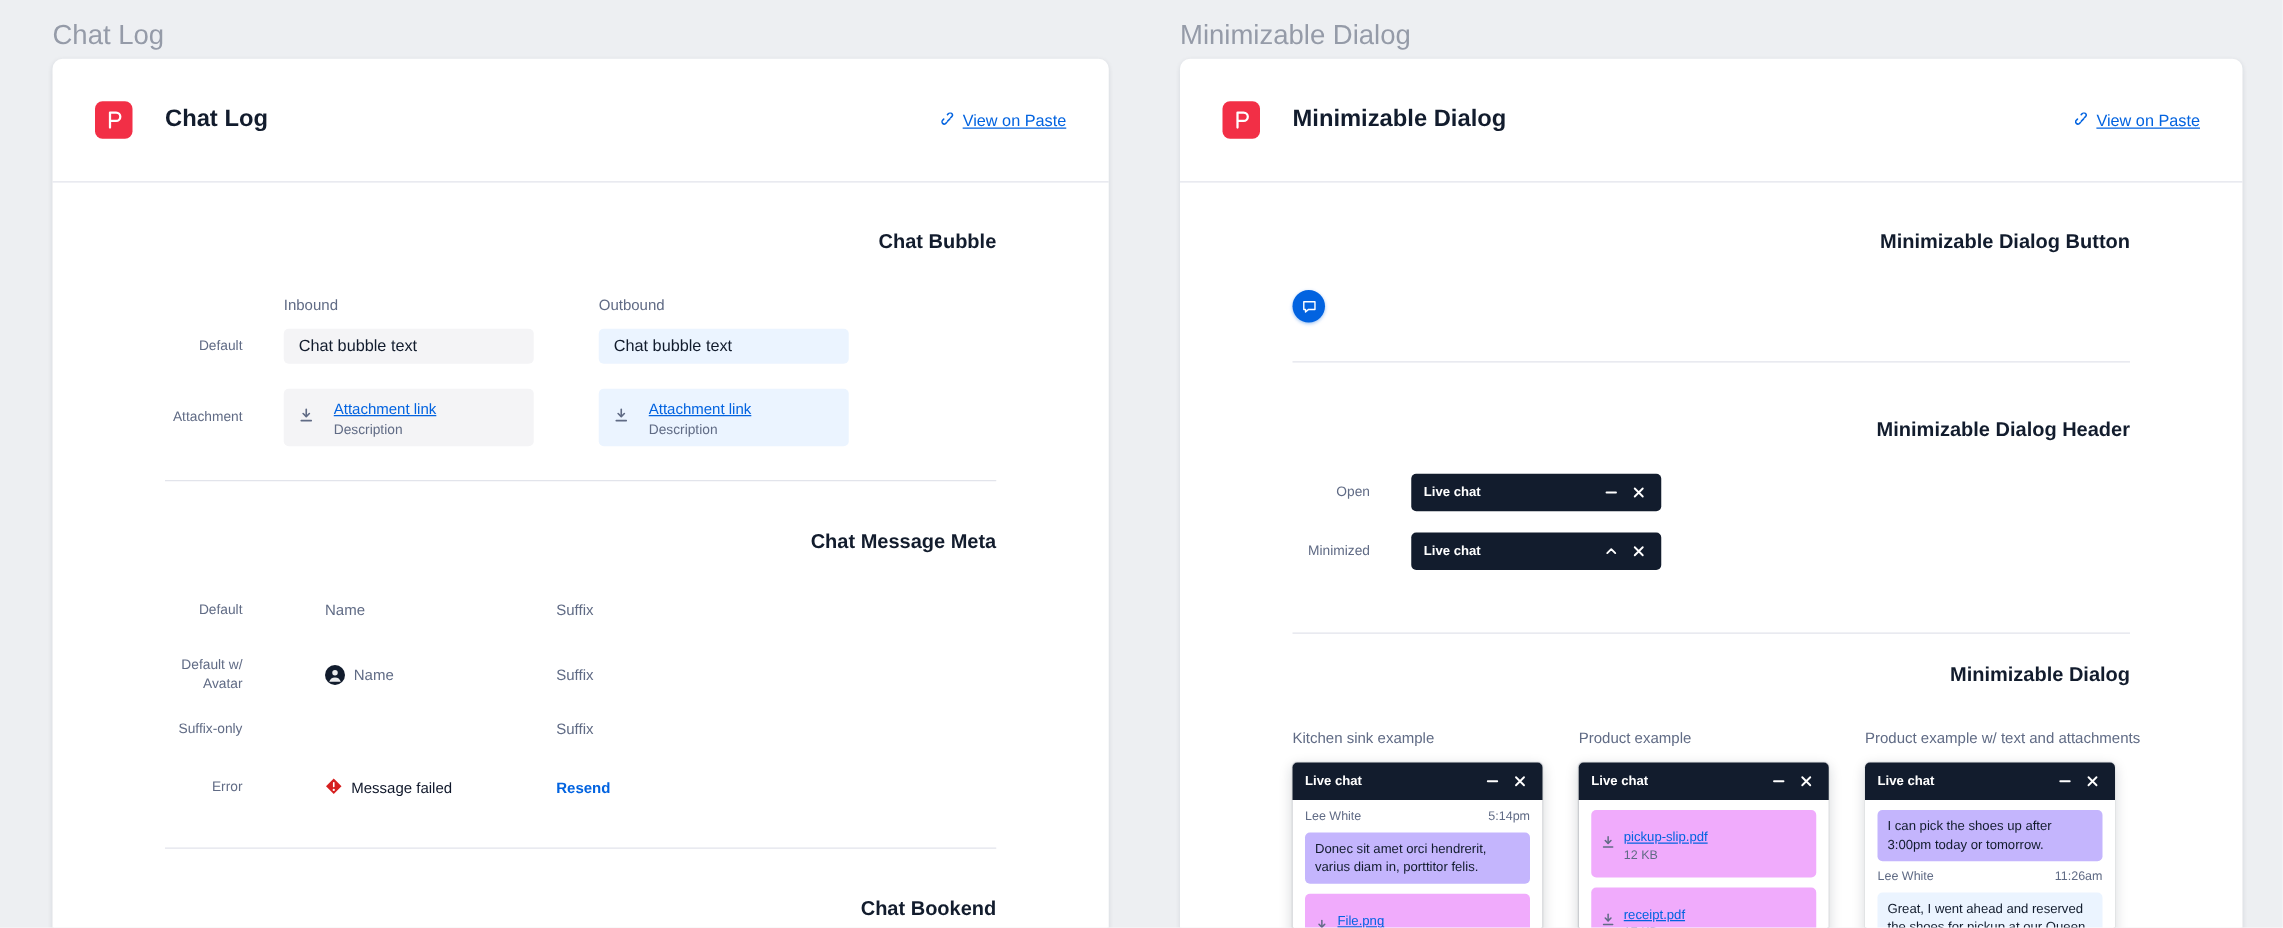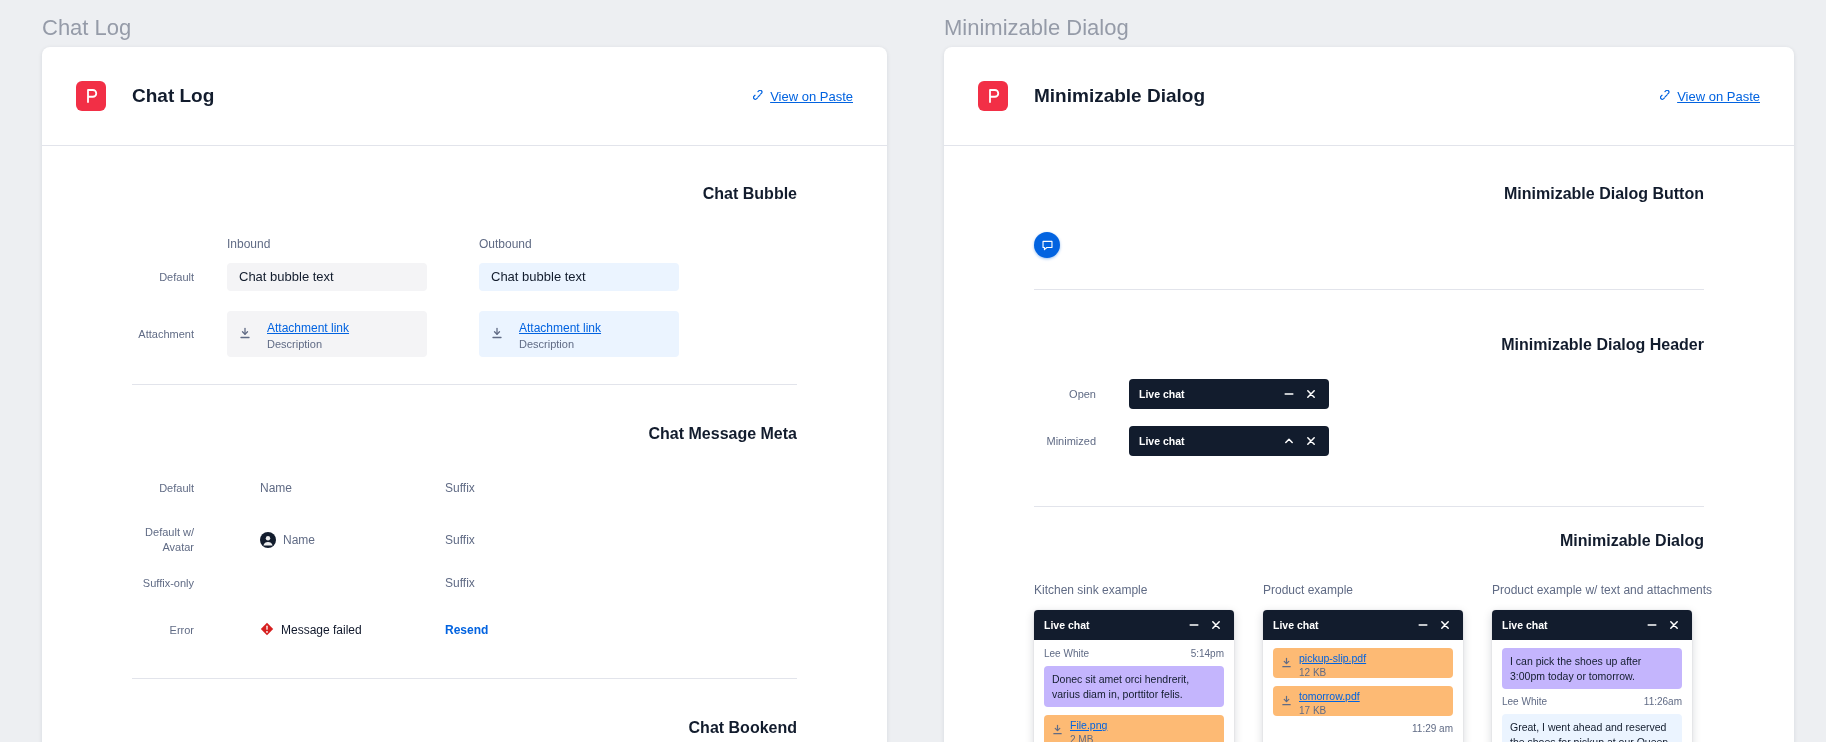--- a/index.html
+++ b/index.html
@@ -85,21 +85,21 @@
   .dialog { width:200px; height:260px; background:#fff; border-radius:4px;
     box-shadow:0 3px 10px rgba(18,28,45,.18), 0 0 1px rgba(18,28,45,.25); }
   .dialog .mini-header { width:100%; border-radius:4px 4px 0 0; }
   .dialog-body { padding:8px 10px; }
   .chat-meta { display:flex; justify-content:space-between; font-size:10px; color:#606B85; }
   .chat-meta.mid { margin-top:7px; }
   .msg-bubble { background:#c4b5fd; border-radius:4px; padding:6px 8px; font-size:10.5px;
     line-height:1.4; margin-top:7px; color:#121C2D; }
   .msg-bubble.first { margin-top:0; }
   .msg-bubble.blue { background:#EBF4FF; }
-  .file-bubble { background:#fdba74; border-radius:4px; padding:0 8px; display:flex;
+  .file-bubble { background:#f0abfc; border-radius:4px; padding:12px 8px; display:flex;
     align-items:center; gap:7px; margin-top:8px; }
   .file-bubble.first { margin-top:0; }
   .file-link { font-size:10.5px; color:#0263E0; text-decoration:underline; cursor:pointer; }
   .file-size { font-size:10px; color:#606B85; margin-top:1px; }
   .read-meta { text-align:right; font-size:10px; color:#606B85; margin-top:5px; line-height:1.55; }
 </style>
 </head>
 <body>
 
 <div class="canvas">
@@ -381,21 +381,21 @@
             </div>
             <div class="file-bubble">
               <span>
                 <svg width="11" height="11" viewBox="0 0 12 12" fill="none" stroke="#606B85" stroke-width="1.3" stroke-linecap="round" stroke-linejoin="round">
                     <path d="M6 1.5v5.5"></path>
                     <path d="M3.5 4.8L6 7.3l2.5-2.5"></path>
                     <path d="M2 10.5h8"></path>
                   </svg>
               </span>
               <span>
-                <a class="file-link">tomorrow.pdf</a>
+                <a class="file-link">receipt.pdf</a>
                 <div class="file-size">17 KB</div>
               </span>
             </div>
             <div class="read-meta">
               <div>11:29 am</div>
 
             </div>
           </div>
         </div>
 

